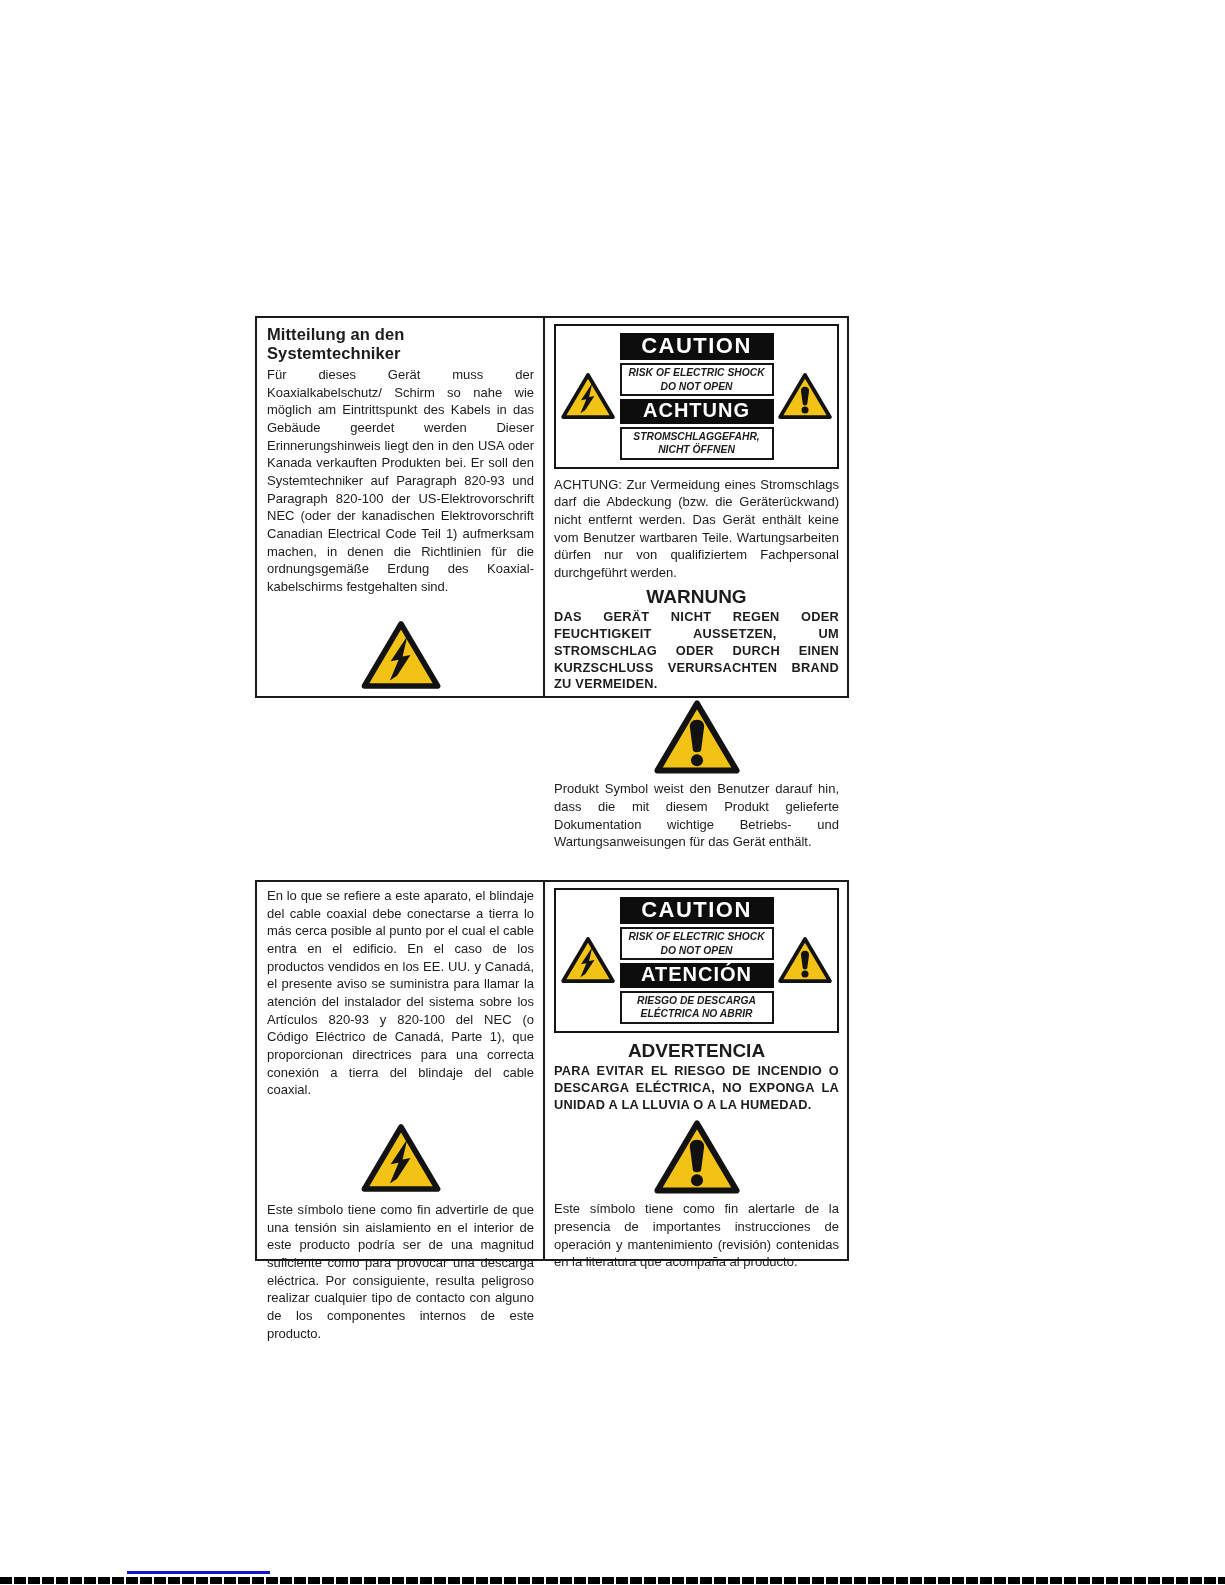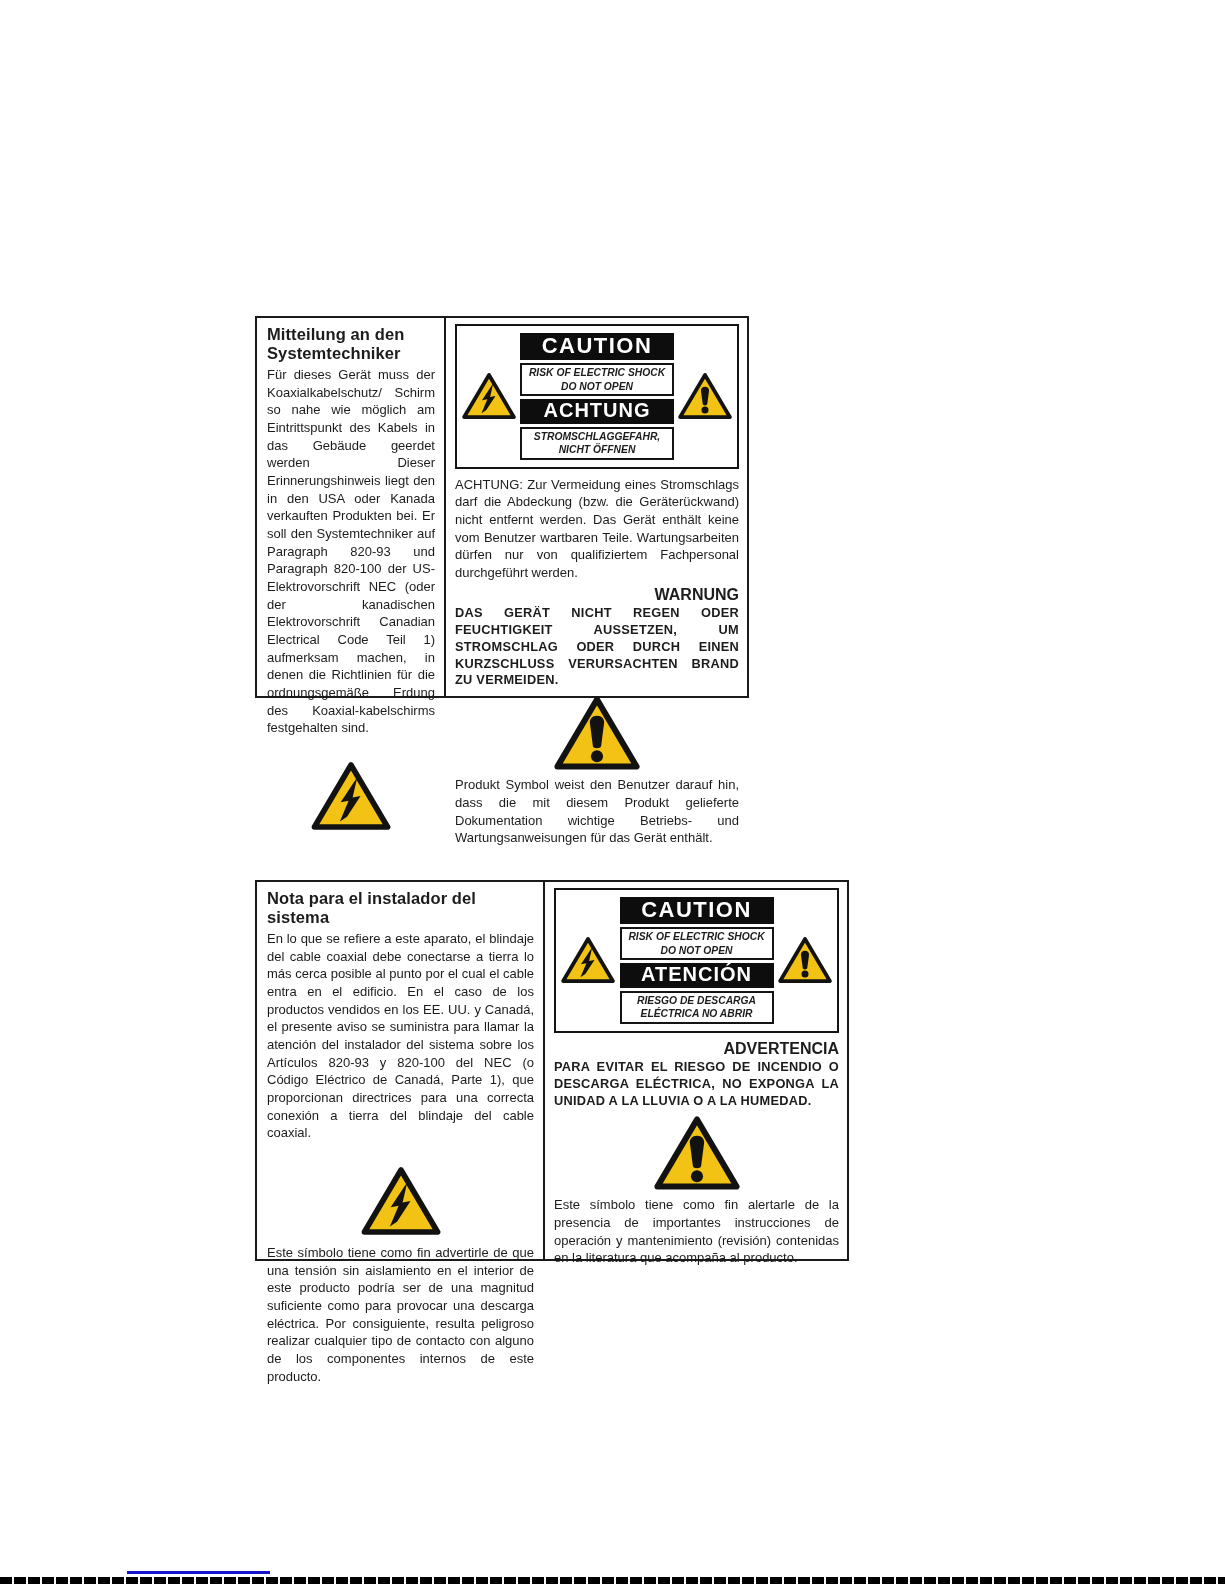--- a/index.html
+++ b/index.html
@@ -11,21 +11,21 @@
     color:#1c1c1c;
     overflow:hidden;
   }
   .notice-box{
     position:absolute;
     border:2px solid #1a1a1a;
     display:flex;
     background:#fff;
     box-sizing:border-box;
   }
-  .box-de{left:255px;top:316px;width:494px;height:382px;}
+  .box-de{left:255px;top:316px;width:594px;height:382px;}
   .box-es{left:255px;top:880px;width:594px;height:381px;}
   .col{box-sizing:border-box;}
   .col.left{width:286px;padding:5px 9px 5px 10px;}
   .col.right{flex:1;padding:3px 8px 3px 9px;}
   .divider{width:2px;background:#1a1a1a;flex:0 0 2px;}
   h2.section-heading{
     font-size:16.5px;font-weight:bold;margin:2px 0 3px 0;letter-spacing:0.1px;
   }
   p.body{
     font-size:13px;line-height:1.36;margin:0 0 4px 0;
@@ -47,21 +47,21 @@
     text-align:center;font-size:22px;letter-spacing:1.5px;
     padding:0 0 2px 0;line-height:1.15;
   }
   .label-bar.second{margin-top:3px;font-size:20px;letter-spacing:1px;}
   .label-risk{
     border:2px solid #141414;margin-top:3px;
     font-size:10.3px;font-weight:bold;text-align:center;
     line-height:1.3;padding:1px 1px;font-style:italic;
   }
   .warn-title{
-    text-align:right;font-weight:bold;font-size:16px;margin:3px 0 1px 0;
+    text-align:center;font-weight:bold;font-size:19px;margin:3px 0 1px 0;
   }
   .warn-text{
     font-weight:bold;font-size:12.8px;line-height:1.32;
     text-align:justify;letter-spacing:0.25px;margin:0 0 4px 0;
   }
   .footer-link-line{
     position:absolute;left:127px;top:1571px;width:143px;height:3px;
   }
   .page-bottom-bar{
     position:absolute;left:0;top:1577px;width:1225px;height:7px;
@@ -119,21 +119,20 @@
           <path d="M50 24 c5.5 0 9 4 8.2 9 l-3.4 26 c-0.4 3.5 -9.2 3.5 -9.6 0 l-3.4 -26 C41 28 44.5 24 50 24 Z" fill="#121212"></path>
           <circle cx="50" cy="71" r="7" fill="#121212"></circle>
         </svg>
       </div>
       <p class="body">Produkt Symbol weist den Benutzer darauf hin, dass die mit diesem Produkt gelieferte Dokumentation wichtige Betriebs- und Wartungsanweisungen für das Gerät enthält.</p>
     </div>
   </section>
 
   <section class="notice-box box-es">
     <div class="col left">
-      <h2 class="section-heading">Nota para el instalador del sistema</h2>
       <p class="body">En lo que se refiere a este aparato, el blindaje del cable coaxial debe conectarse a tierra lo más cerca posible al punto por el cual el cable entra en el edificio. En el caso de los productos vendidos en los EE. UU. y Canadá, el presente aviso se suministra para llamar la atención del instalador del sistema sobre los Artículos 820-93 y 820-100 del NEC (o Código Eléctrico de Canadá, Parte 1), que proporcionan directrices para una correcta conexión a tierra del blindaje del cable coaxial.</p>
       <div class="tri-wrap">
         <svg width="80" height="70" viewBox="0 0 100 88">
           <polygon points="50,5 96,83 4,83" fill="#F2C215" stroke="#121212" stroke-width="7" stroke-linejoin="round"></polygon>
           <path d="M58 20 L37 52 L47 50 L36 76 L45 70 L62 44 L52 46 Z" fill="#121212"></path>
         </svg>
       </div>
       <p class="body">Este símbolo tiene como fin advertirle de que una tensión sin aislamiento en el interior de este producto podría ser de una magnitud suficiente como para provocar una descarga eléctrica. Por consiguiente, resulta peligroso realizar cualquier tipo de contacto con alguno de los componentes internos de este producto.</p>
     </div>
     <div class="divider"></div>

